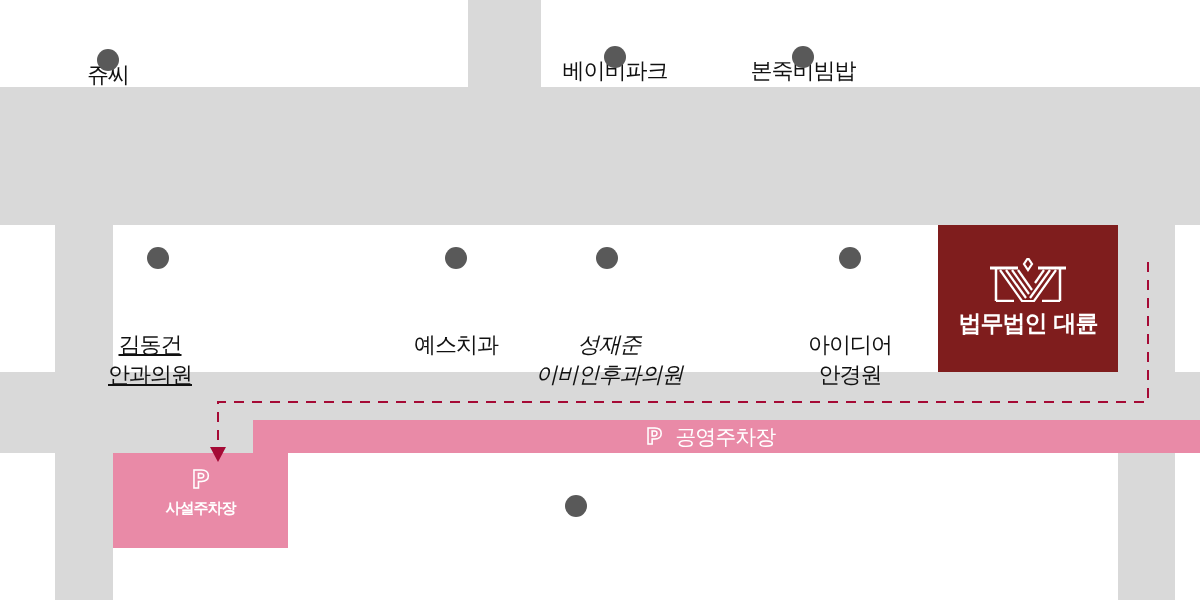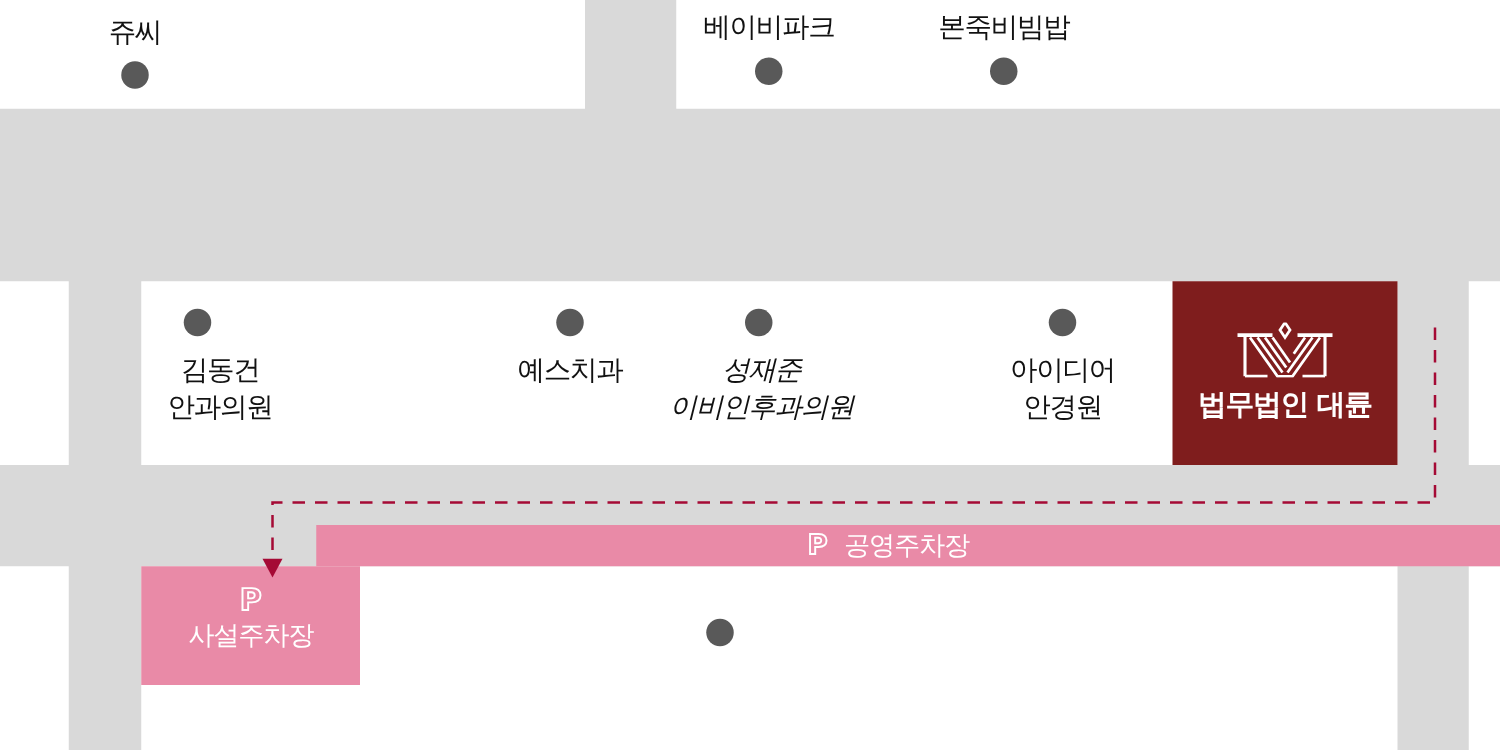--- a/index.html
+++ b/index.html
@@ -1,28 +1,28 @@
 <!DOCTYPE html>
 <html><head>
 <meta charset="utf-8">
 <style>
   html, body { margin: 0; padding: 0; }
   body { width: 1200px; height: 600px; position: relative; overflow: hidden; background: #d9d9d9; font-family: "DejaVu Sans", "Liberation Sans", sans-serif; }
   .block { position: absolute; background: #ffffff; }
-  .poi { position: absolute; text-align: center; transform: translateX(-50%); color: #111; font-size: 22px; line-height: 30px; white-space: nowrap; letter-spacing: -1px; }
+  .poi { position: absolute; text-align: center; transform: translateX(-50%); color: #111; font-size: 22px; line-height: 30px; white-space: nowrap; letter-spacing: -1px; margin-top: 48px; }
   .dot { position: absolute; width: 22px; height: 22px; border-radius: 50%; background: #595959; transform: translate(-50%, -50%); }
   .logo-box { position: absolute; left: 938px; top: 225px; width: 180px; height: 147px; background: #7f1d1d; }
   .logo-name { position: absolute; left: 0; right: 0; top: 83px; text-align: center; color: #fff; font-weight: bold; font-size: 23px; letter-spacing: -1px; }
   .logo-mark { position: absolute; left: 50px; top: 33px; width: 80px; height: 44px; }
   .pub-park { position: absolute; left: 253px; top: 420px; width: 976px; height: 33px; background: #e98aa7; }
   .pub-park-label { position: absolute; left: 393px; top: 0; height: 33px; line-height: 33px; color: #fff; font-size: 21px; white-space: nowrap; letter-spacing: -1px; }
   .priv-park { position: absolute; left: 113px; top: 453px; width: 175px; height: 95px; background: #e98aa7; color: #fff; text-align: center; }
   .p-icon { display: inline-block; font-weight: bold; color: #e98aa7; -webkit-text-stroke: 1.5px #fff; font-family: "DejaVu Sans", sans-serif; }
   .priv-park .p-icon { font-size: 24px; margin-top: 14px; line-height: 26px; display:block; }
-  .priv-park-label { display: block; font-size: 21px; line-height: 30px; letter-spacing: -1px; }
+  .priv-park-label { display: block; font-size: 15px; line-height: 30px; letter-spacing: -1px; font-weight: bold; }
   .pub-park-label .p-icon { font-size: 22px; margin-right: 14px; }
   svg.route { position: absolute; left: 0; top: 0; }
 </style>
 </head>
 <body>
 
 <div class="block" style="left:0;top:0;width:468px;height:87px;"></div>
 <div class="block" style="left:541px;top:0;width:659px;height:87px;"></div>
 <div class="block" style="left:0;top:225px;width:55px;height:147px;"></div>
 <div class="block" style="left:113px;top:225px;width:1005px;height:147px;"></div>
@@ -34,21 +34,21 @@
 <div class="poi" style="left:108px;top:12px;">쥬씨</div>
 <div class="dot" style="left:108px;top:60px;"></div>
 
 <div class="poi" style="left:615px;top:8px;">베이비파크</div>
 <div class="dot" style="left:615px;top:57px;"></div>
 
 <div class="poi" style="left:803px;top:8px;">본죽비빔밥</div>
 <div class="dot" style="left:803px;top:57px;"></div>
 
 <div class="dot" style="left:158px;top:258px;"></div>
-<div class="poi" style="left:176px;top:282px;">
+<div class="poi" style="left:150px;top:282px;text-decoration:underline;">
   <div>김동건</div>
   <div>안과의원</div>
 </div>
 
 <div class="dot" style="left:456px;top:258px;"></div>
 <div class="poi" style="left:456px;top:282px;">
   <div>예스치과</div>
 </div>
 
 <div class="dot" style="left:607px;top:258px;"></div>

